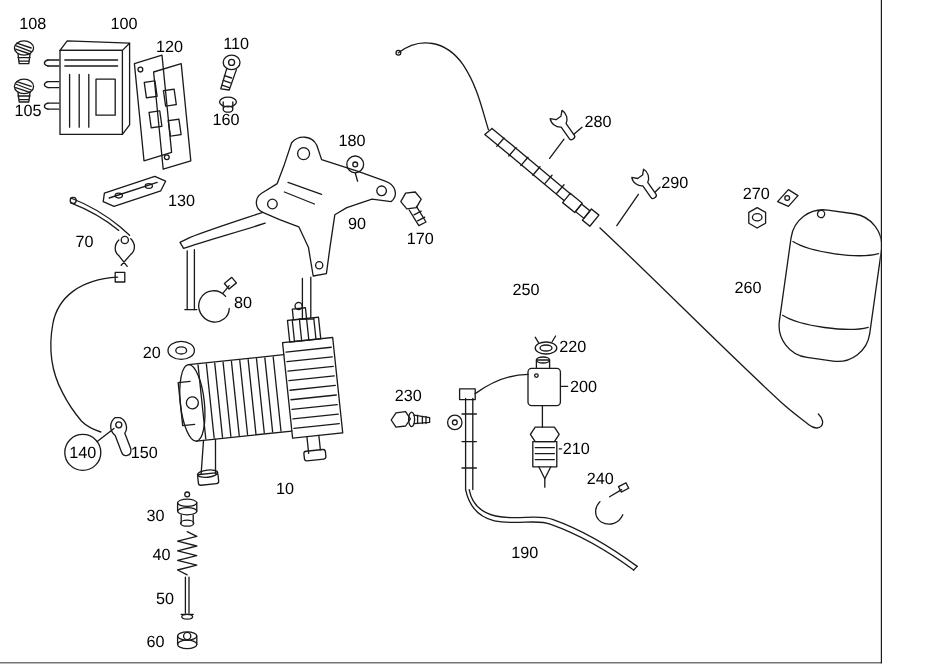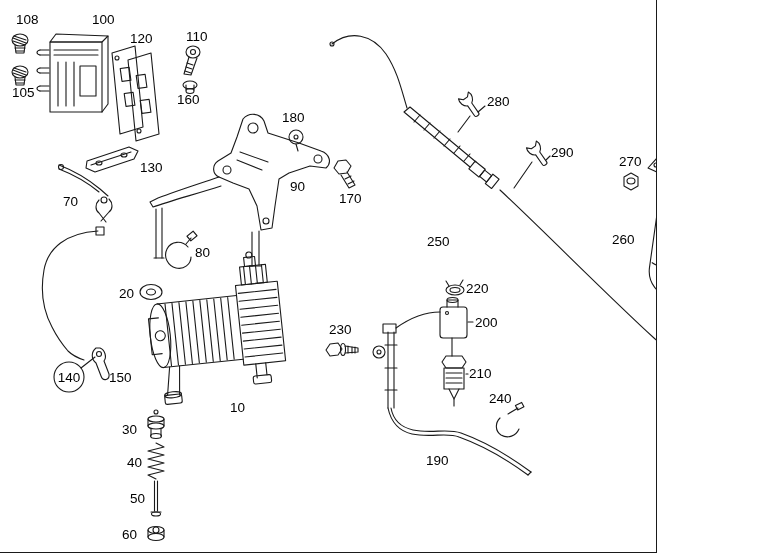--- a/index.html
+++ b/index.html
@@ -1,17 +1,17 @@
 <!DOCTYPE html>
 <html><head>
 <meta charset="utf-8">
 <style>
   html,body{margin:0;padding:0;background:#ffffff;}
   .canvas{
-    position:relative;width:657px;height:553px;background:#ffffff;
+    position:relative;width:735px;height:553px;background:#ffffff;
     box-sizing:border-box;border-right:1px solid #1a1a1a;border-bottom:1px solid #1a1a1a;
     overflow:hidden;
   }
   svg{display:block;}
   .ln{fill:none;stroke:#1a1a1a;stroke-width:1.1;stroke-linecap:round;stroke-linejoin:round;}
   svg text{
     font-family:"Liberation Sans","DejaVu Sans",sans-serif;
     font-size:13.5px;font-weight:400;fill:#000;stroke:none;
   }
 </style>

